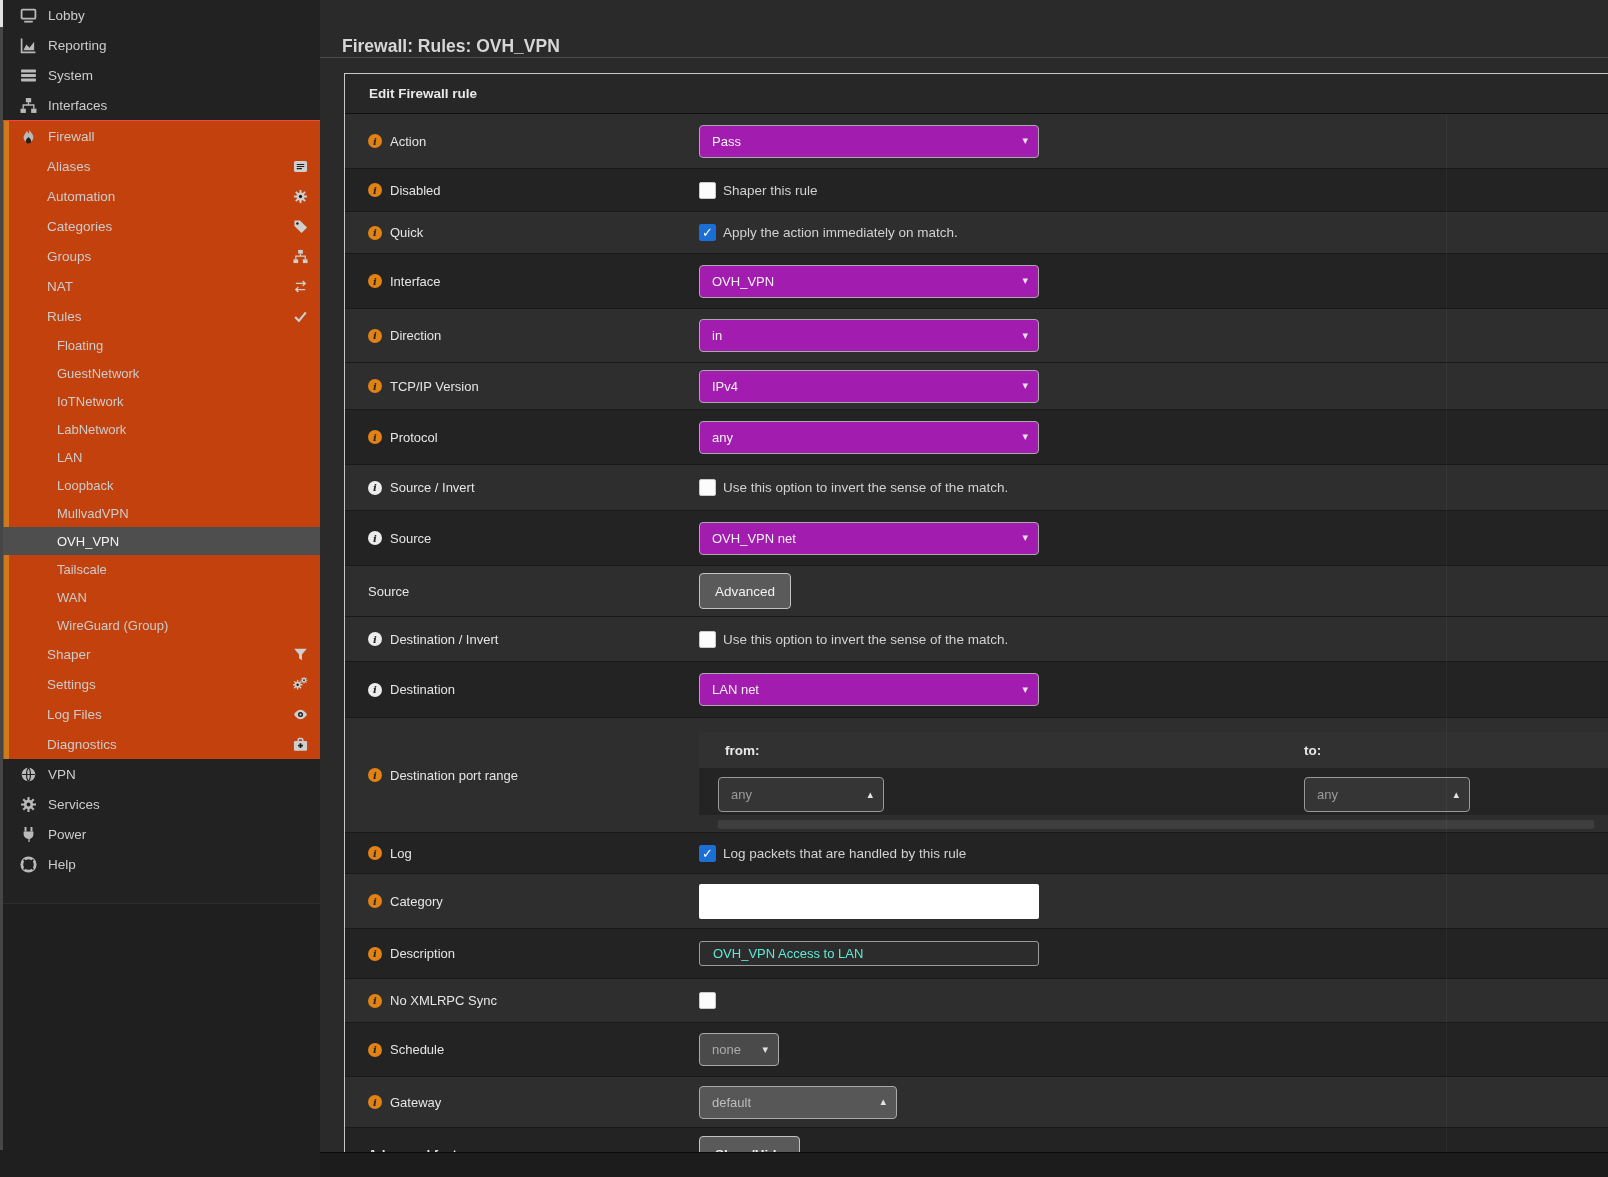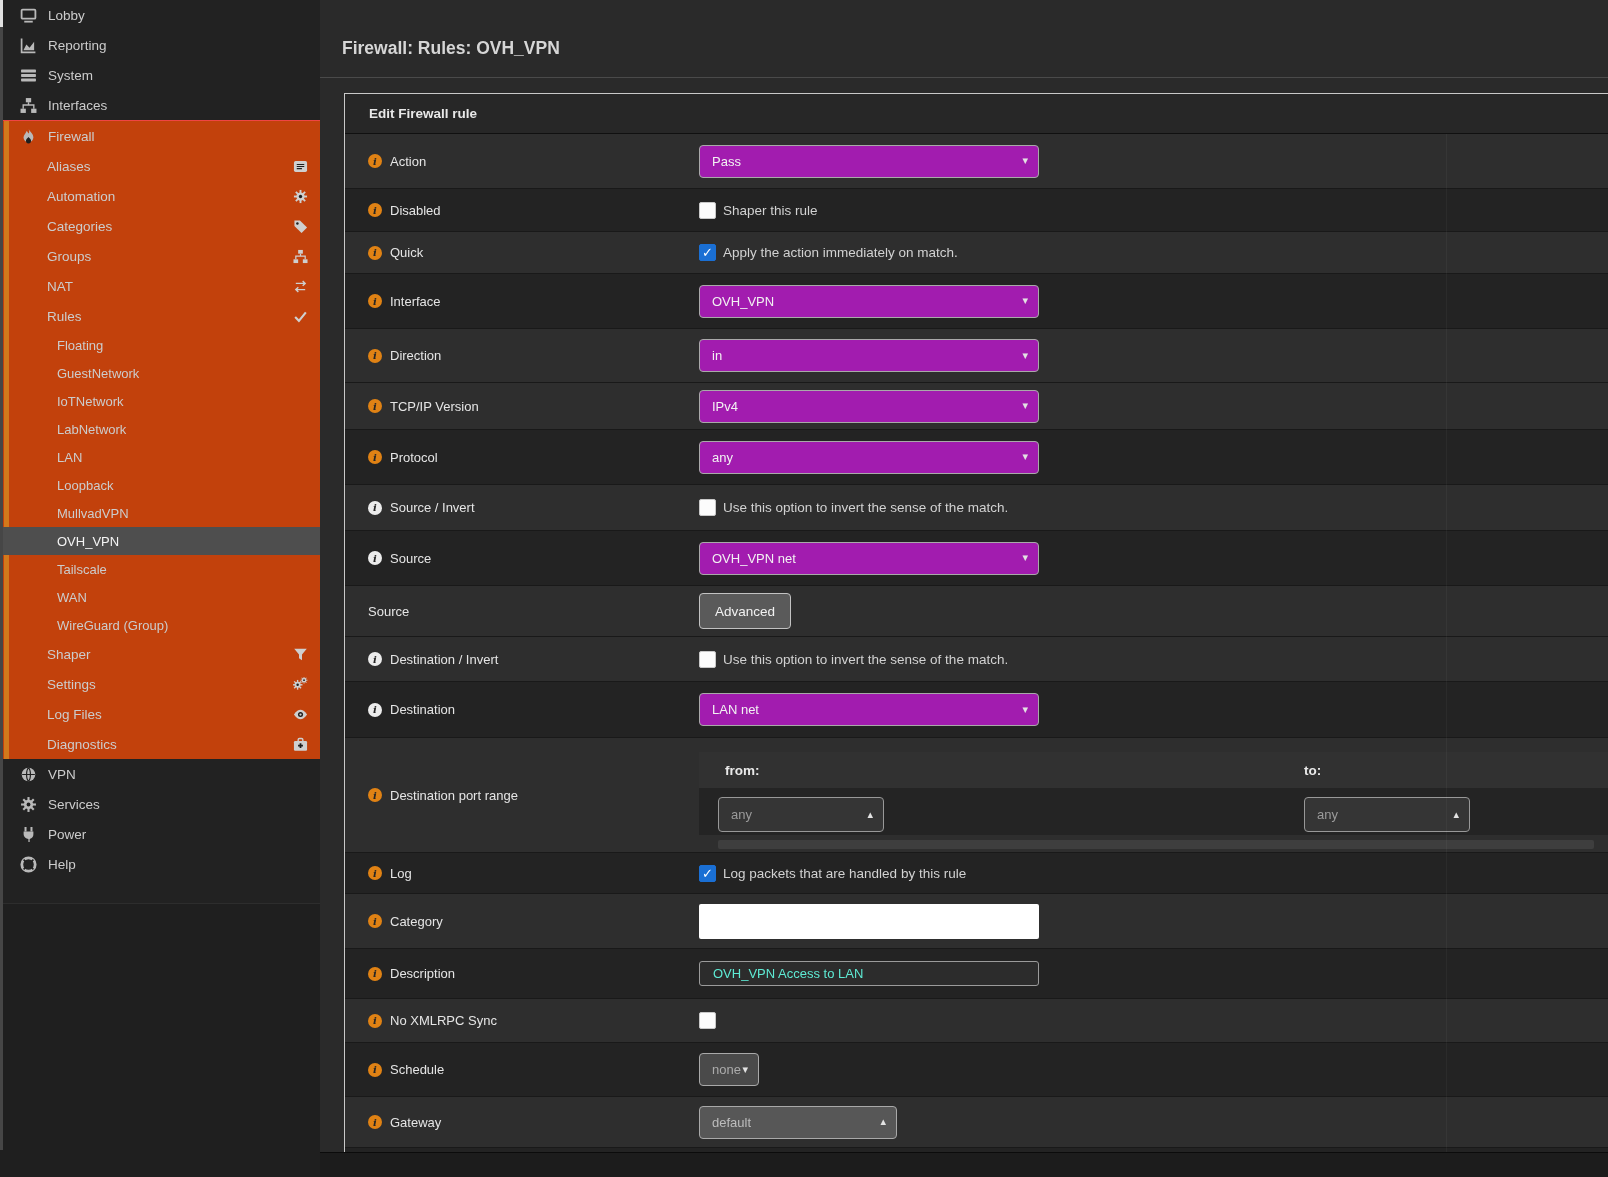--- a/index.html
+++ b/index.html
@@ -22,21 +22,21 @@
   .side-sub{padding-left:47px;}
   .side-child{padding-left:57px;height:28px;font-size:13px;}
   .side-child.selected{background:#4e4e4e;color:#f4f4f4;}
   .right-icon{position:absolute;right:12px;width:15px;height:15px;color:#cfcfcf;}
   .right-icon svg{width:15px;height:15px;display:block;}
   .fw-section{position:relative;background:#c2410c;border-top:1px solid #ef4444;}
   .fw-section:before{content:"";position:absolute;left:4px;top:0;bottom:0;width:5px;background:#d2791c;}
   .sidebar-footer{flex:1;margin-top:24px;border-top:1px solid #2d2d2d;background:#1f1f1f;}
   
   .main{position:absolute;left:320px;top:0;right:0;bottom:0;background:#2a2a2a;}
-  .titlebar{height:57px;border-bottom:1px solid #4a4a4a;display:flex;align-items:center;padding-left:22px;margin-top:20px;}
+  .titlebar{height:57px;border-bottom:1px solid #4a4a4a;display:flex;align-items:flex-end;padding-left:22px;}
   .page-title{font-weight:bold;font-size:17.5px;color:#d6d6d6;}
   .panel{margin-left:24px;margin-top:15px;border-top:1px solid #c9c9c9;border-left:1px solid #c9c9c9;position:relative;}
   .panel-header{height:39px;background:#272727;border-bottom:1px solid #101010;display:flex;align-items:center;padding-left:24px;font-weight:bold;font-size:13.5px;color:#e8e8e8;}
   .vline{position:absolute;top:40px;bottom:0;left:1101px;width:1px;background:rgba(255,255,255,0.04);pointer-events:none;}
   
   .frow{display:flex;border-top:1px solid #191919;}
   .frow:first-of-type{border-top:none;}
   .frow.lt{background:#2e2e2e;}
   .frow.dk{background:#232323;}
   .fcell-label{width:354px;flex:none;display:flex;align-items:center;padding-left:23px;box-sizing:border-box;}
@@ -49,21 +49,21 @@
   .info-ic.white{background:#ececec;color:#262626;}
   .fcell-ctrl{flex:1;display:flex;align-items:center;position:relative;min-width:0;}
   .fcell-ctrl.block{display:block;}
   
   .sel{height:33px;width:340px;background:#a21caf;border:1px solid #a9a9a9;border-radius:4px;
     display:flex;align-items:center;padding:0 12px;box-sizing:border-box;color:#f2f2f2;font-size:13px;
     position:relative;cursor:pointer;flex:none;}
   .sel .caret{position:absolute;right:10px;top:50%;transform:translateY(-52%);color:#e3e3e3;
     font:11px "DejaVu Sans",sans-serif;}
   .sel.muted{width:166px;background:#353535;color:#9b9b9b;border-color:#989898;}
-  .sel.small{width:60px;background:#4a4a4a;color:#ababab;}
+  .sel.small{width:80px;background:#4a4a4a;color:#ababab;}
   .sel.mid{width:198px;background:#575757;color:#bdbdbd;}
   .cb{width:17px;height:17px;background:#fcfcfc;border:1px solid #c8c8c8;border-radius:2px;
     margin-right:7px;flex:none;box-sizing:border-box;cursor:pointer;}
   .cb.checked{background:#1a6fd4;border-color:#1a6fd4;display:flex;align-items:center;justify-content:center;
     color:#ffffff;font:bold 13px "DejaVu Sans",sans-serif;}
   .cb-label{color:#d2d2d2;font-size:13.5px;}
   .btn{height:36px;padding:0 15px;background:#5a5a5a;border:1px solid #c2c2c2;border-radius:4px;
     color:#f2f2f2;font-size:13.5px;display:flex;align-items:center;cursor:pointer;}
   .btn.bold{font-weight:bold;}
   .inp-white{width:340px;height:35px;background:#ffffff;border:none;border-radius:2px;box-sizing:border-box;}

